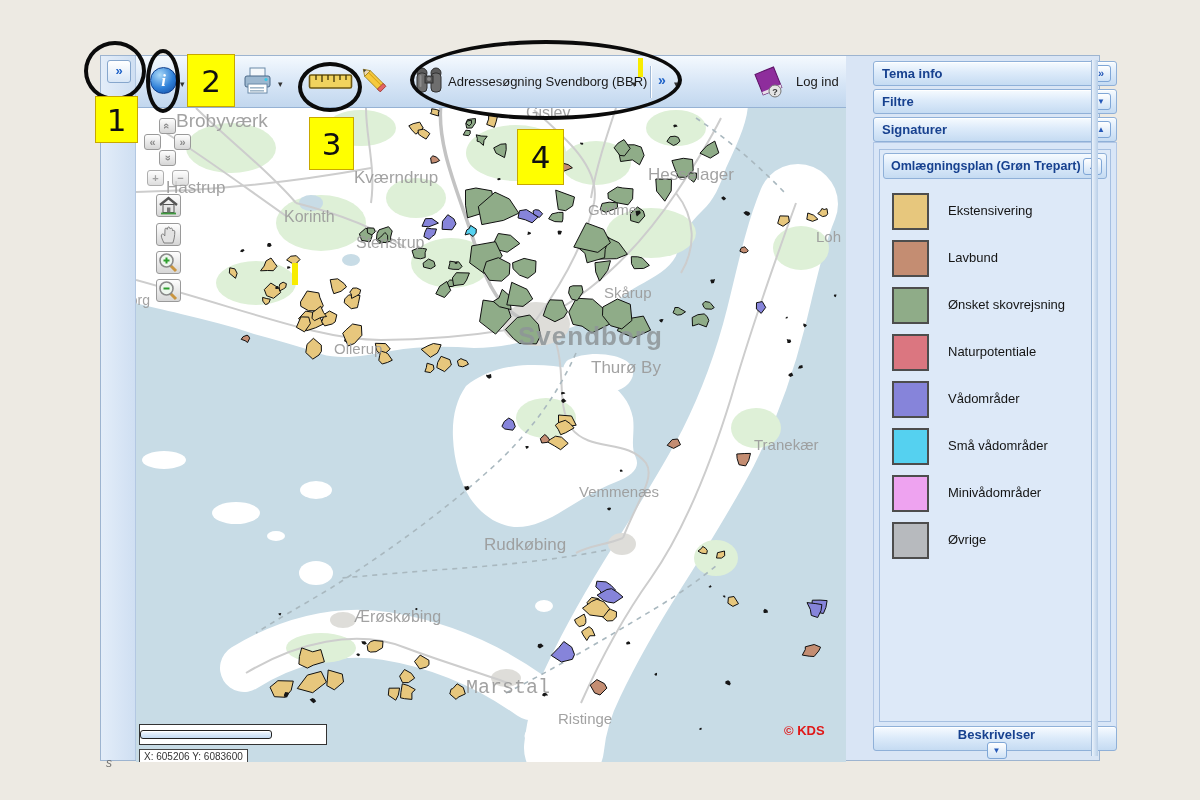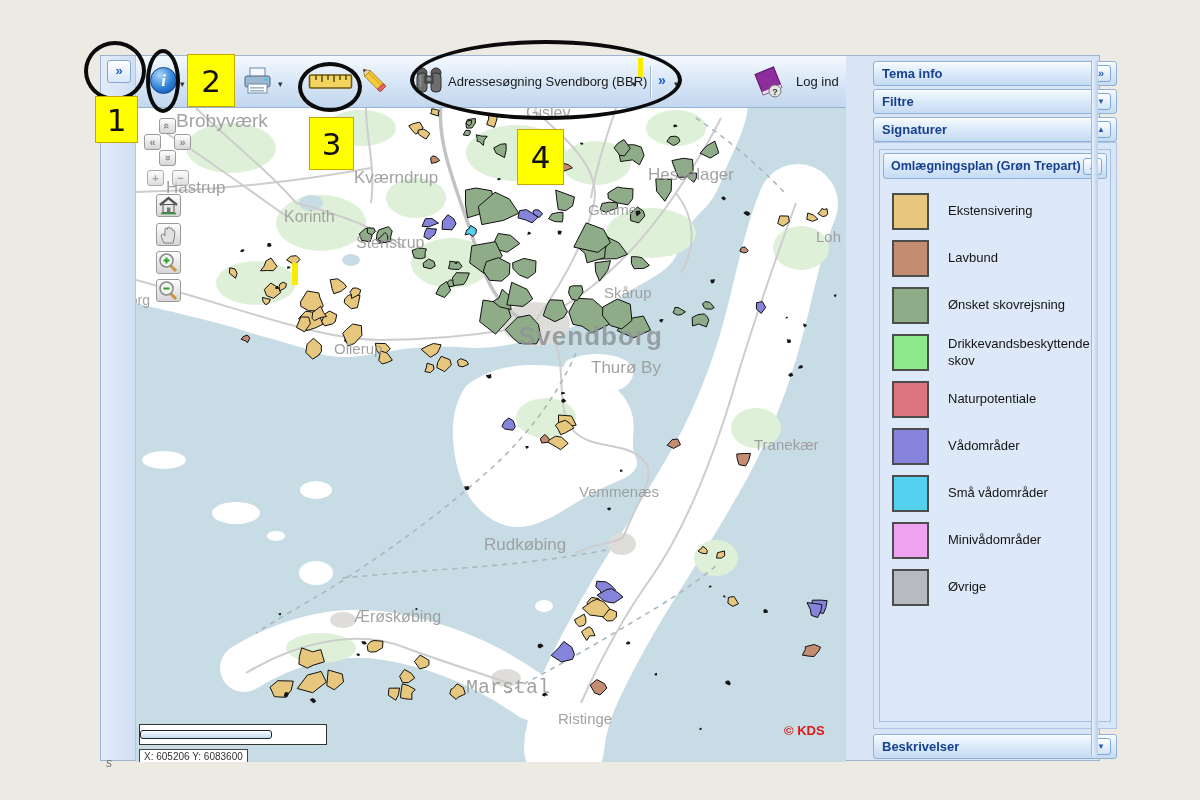--- a/index.html
+++ b/index.html
@@ -494,24 +494,20 @@
             </div>
             <div class="legend-item">
               <div class="swatch" style="background: rgb(196, 141, 114);"></div>
               <div class="legend-label">Lavbund</div>
             </div>
             <div class="legend-item">
               <div class="swatch" style="background: rgb(143, 172, 136);"></div>
               <div class="legend-label">Ønsket skovrejsning</div>
             </div>
             <div class="legend-item">
-              <div class="swatch" style="background: rgb(140, 232, 138);"></div>
-              <div class="legend-label">Drikkevandsbeskyttende skov</div>
-            </div>
-            <div class="legend-item">
               <div class="swatch" style="background: rgb(219, 118, 128);"></div>
               <div class="legend-label">Naturpotentiale</div>
             </div>
             <div class="legend-item">
               <div class="swatch" style="background: rgb(134, 132, 218);"></div>
               <div class="legend-label">Vådområder</div>
             </div>
             <div class="legend-item">
               <div class="swatch" style="background: rgb(85, 209, 240);"></div>
               <div class="legend-label">Små vådområder</div>
@@ -521,21 +517,21 @@
               <div class="legend-label">Minivådområder</div>
             </div>
             <div class="legend-item">
               <div class="swatch" style="background: rgb(183, 186, 190);"></div>
               <div class="legend-label">Øvrige</div>
             </div>
           </div>
       </div>
     </div>
 
-    <div class="bar" style="bottom:0;">
+    <div class="bar" style="bottom:8px;flex-direction:column;">
       <span>Beskrivelser</span>
       <span class="bar-btn">▼</span>
     </div>
   </div>
 
   <div class="edge-strip"></div>
 </div>
 
 <div class="ellipse" style="left:84px;top:41px;width:62px;height:60px;"></div>
 <div class="numbox" style="left:95px;top:96px;width:43px;height:47px;">1</div>

